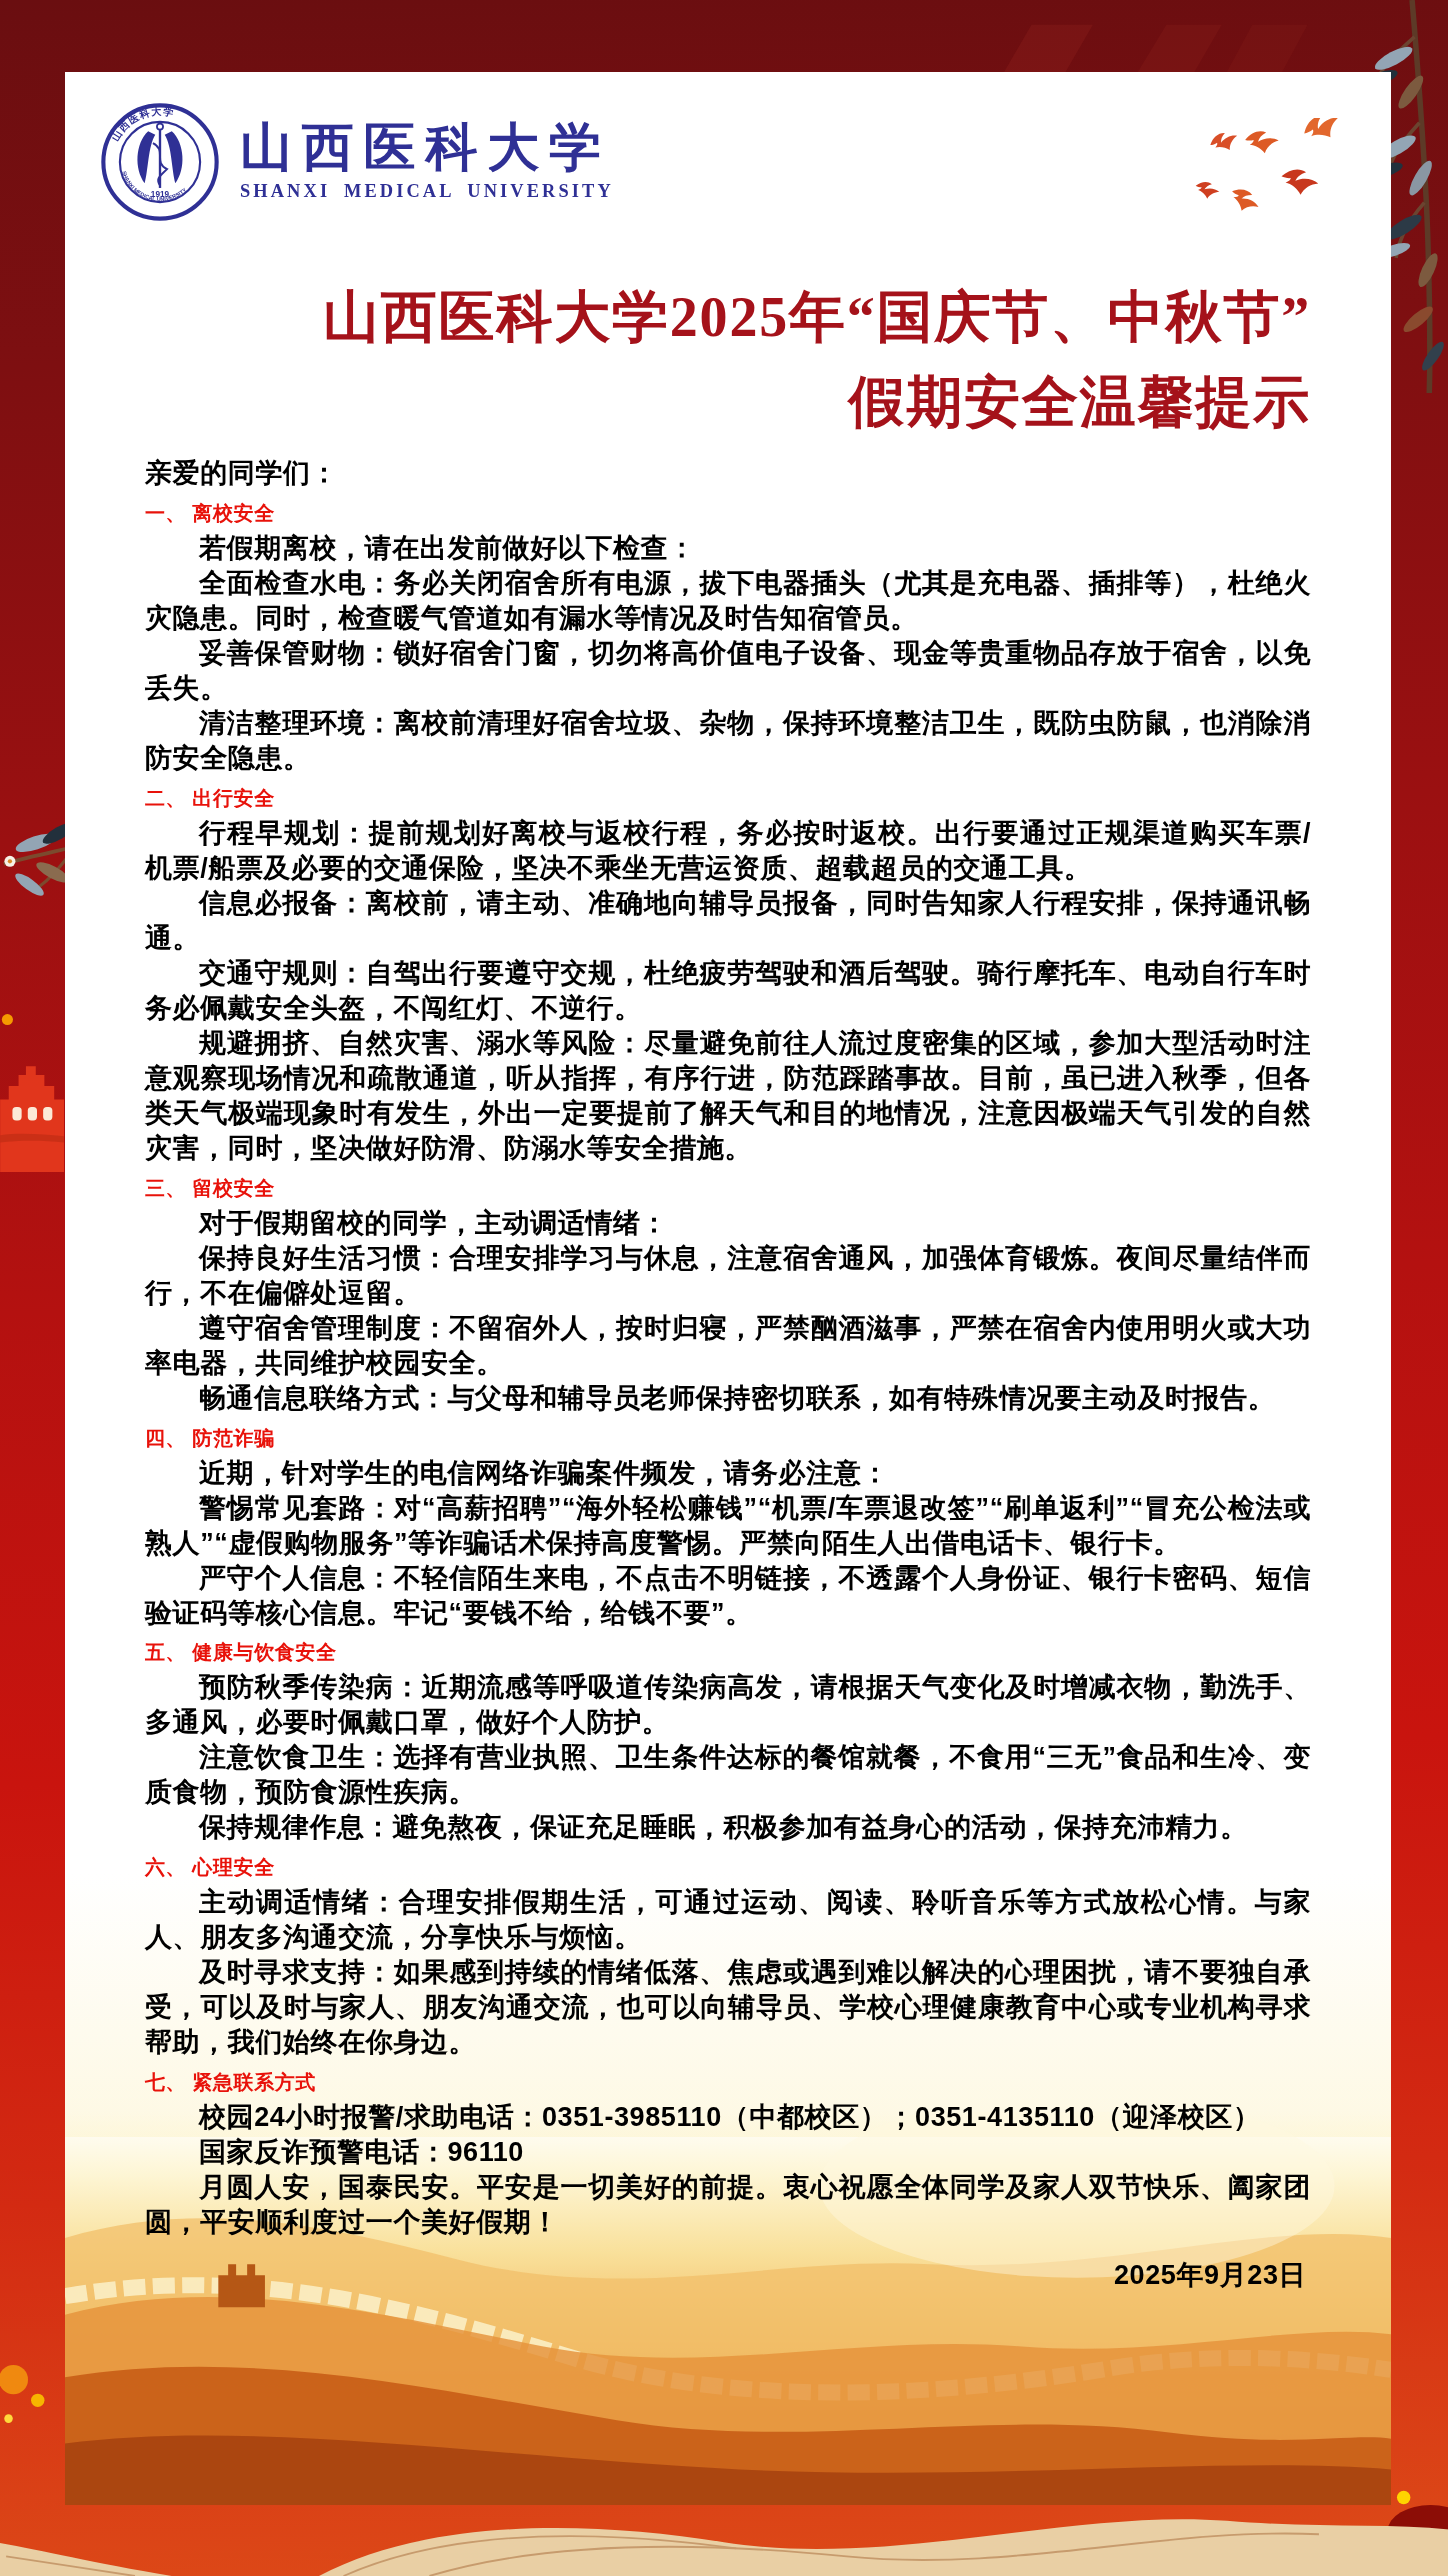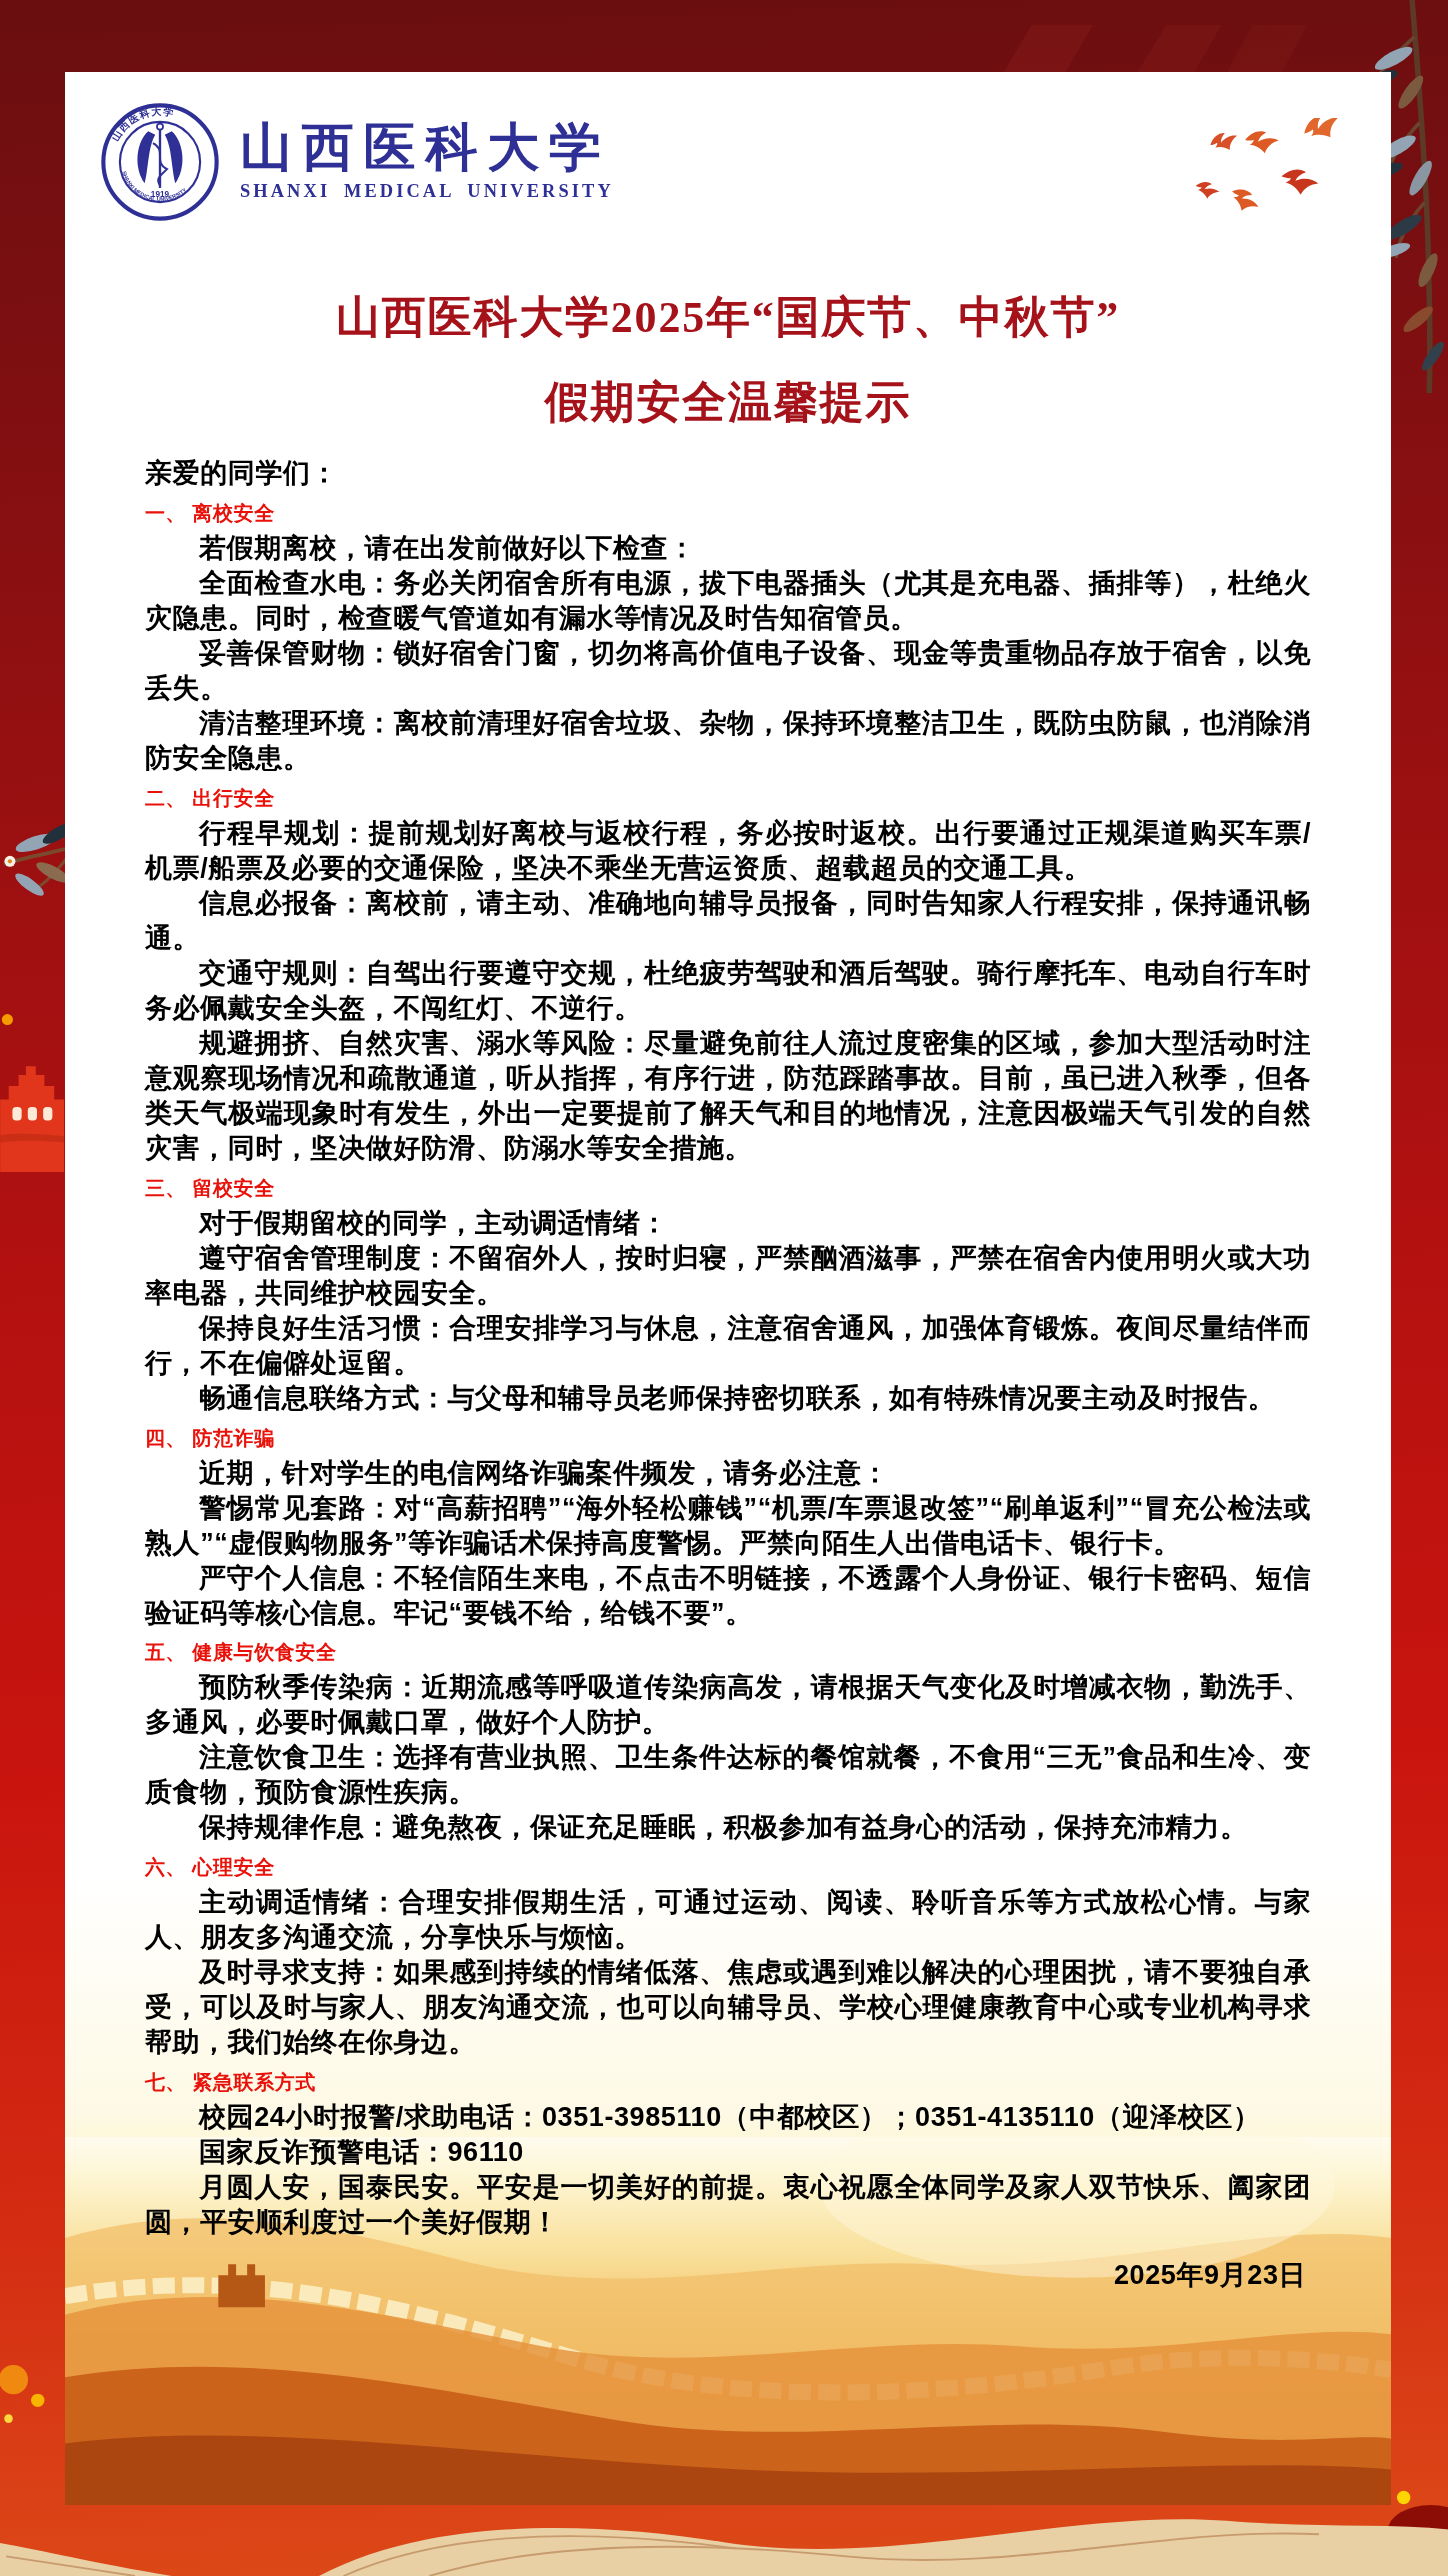--- a/index.html
+++ b/index.html
@@ -11,22 +11,22 @@
   .card{position:absolute;left:65px;top:72px;width:1326px;height:2433px;background:#ffffff;}
   .card-content{position:relative;z-index:2;padding:0 80px;}
   
   .header-row{position:relative;margin:28px 0 0 -44px;display:flex;align-items:center;height:123px;}
   .emblem{width:118px;height:118px;flex:0 0 auto;}
   .logo-text{margin-left:21px;color:#2f3095;}
   .logo-cn{font-family:"Liberation Serif","DejaVu Serif",serif;font-weight:700;font-size:52px;letter-spacing:9.8px;line-height:1.05;}
   .logo-en{font-family:"Liberation Serif","DejaVu Serif",serif;font-weight:700;font-size:18.4px;letter-spacing:3.1px;word-spacing:6.1px;margin-top:6.1px;}
   .birds{position:absolute;top:18.4px;right:-38px;width:166px;height:110px;}
   
-  .poster-title{margin-top:52px;text-align:center;font-family:"Liberation Serif","DejaVu Serif",serif;
-                font-weight:700;color:#a5121a;font-size:44px;line-height:85px;letter-spacing:1.8px;}
+  .poster-title{margin-top:52px;text-align:right;font-family:"Liberation Serif","DejaVu Serif",serif;
+                font-weight:700;color:#a5121a;font-size:56px;line-height:85px;letter-spacing:1.8px;}
   
   .body-block{margin-top:11px;font-size:27px;font-weight:700;color:#000;line-height:35px;
               text-align:justify;letter-spacing:0.6px;}
   .para{margin:0;text-indent:2em;}
   .salutation{margin:0;text-indent:0;}
   .sec-heading{margin:4.9px 0 0 0;font-size:20px;font-weight:700;color:#e8120a;line-height:35px;white-space:pre-wrap;}
   .signature{margin-top:13.5px;text-align:right;line-height:43px;padding-right:4.9px;}
   
   .gw-glow{position:absolute;left:0;right:0;bottom:368px;height:264px;z-index:0;
            background:linear-gradient(180deg,rgba(255,252,236,0) 0%,rgba(252,243,203,0.55) 100%);}
@@ -175,22 +175,22 @@
             <p class="para">全面检查水电：务必关闭宿舍所有电源，拔下电器插头（尤其是充电器、插排等），杜绝火灾隐患。同时，检查暖气管道如有漏水等情况及时告知宿管员。</p>
             <p class="para">妥善保管财物：锁好宿舍门窗，切勿将高价值电子设备、现金等贵重物品存放于宿舍，以免丢失。</p>
             <p class="para">清洁整理环境：离校前清理好宿舍垃圾、杂物，保持环境整洁卫生，既防虫防鼠，也消除消防安全隐患。</p>
             <div class="sec-heading">二、 出行安全</div>
             <p class="para">行程早规划：提前规划好离校与返校行程，务必按时返校。出行要通过正规渠道购买车票/机票/船票及必要的交通保险，坚决不乘坐无营运资质、超载超员的交通工具。</p>
             <p class="para">信息必报备：离校前，请主动、准确地向辅导员报备，同时告知家人行程安排，保持通讯畅通。</p>
             <p class="para">交通守规则：自驾出行要遵守交规，杜绝疲劳驾驶和酒后驾驶。骑行摩托车、电动自行车时务必佩戴安全头盔，不闯红灯、不逆行。</p>
             <p class="para">规避拥挤、自然灾害、溺水等风险：尽量避免前往人流过度密集的区域，参加大型活动时注意观察现场情况和疏散通道，听从指挥，有序行进，防范踩踏事故。目前，虽已进入秋季，但各类天气极端现象时有发生，外出一定要提前了解天气和目的地情况，注意因极端天气引发的自然灾害，同时，坚决做好防滑、防溺水等安全措施。</p>
             <div class="sec-heading">三、 留校安全</div>
             <p class="para">对于假期留校的同学，主动调适情绪：</p>
+            <p class="para">保持良好生活习惯：合理安排学习与休息，注意宿舍通风，加强体育锻炼。夜间尽量结伴而行，不在偏僻处逗留。</p>
             <p class="para">遵守宿舍管理制度：不留宿外人，按时归寝，严禁酗酒滋事，严禁在宿舍内使用明火或大功率电器，共同维护校园安全。</p>
-            <p class="para">保持良好生活习惯：合理安排学习与休息，注意宿舍通风，加强体育锻炼。夜间尽量结伴而行，不在偏僻处逗留。</p>
             <p class="para">畅通信息联络方式：与父母和辅导员老师保持密切联系，如有特殊情况要主动及时报告。</p>
             <div class="sec-heading">四、 防范诈骗</div>
             <p class="para">近期，针对学生的电信网络诈骗案件频发，请务必注意：</p>
             <p class="para">警惕常见套路：对“高薪招聘”“海外轻松赚钱”“机票/车票退改签”“刷单返利”“冒充公检法或熟人”“虚假购物服务”等诈骗话术保持高度警惕。严禁向陌生人出借电话卡、银行卡。</p>
             <p class="para">严守个人信息：不轻信陌生来电，不点击不明链接，不透露个人身份证、银行卡密码、短信验证码等核心信息。牢记“要钱不给，给钱不要”。</p>
             <div class="sec-heading">五、 健康与饮食安全</div>
             <p class="para">预防秋季传染病：近期流感等呼吸道传染病高发，请根据天气变化及时增减衣物，勤洗手、多通风，必要时佩戴口罩，做好个人防护。</p>
             <p class="para">注意饮食卫生：选择有营业执照、卫生条件达标的餐馆就餐，不食用“三无”食品和生冷、变质食物，预防食源性疾病。</p>
             <p class="para">保持规律作息：避免熬夜，保证充足睡眠，积极参加有益身心的活动，保持充沛精力。</p>
             <div class="sec-heading">六、 心理安全</div>

